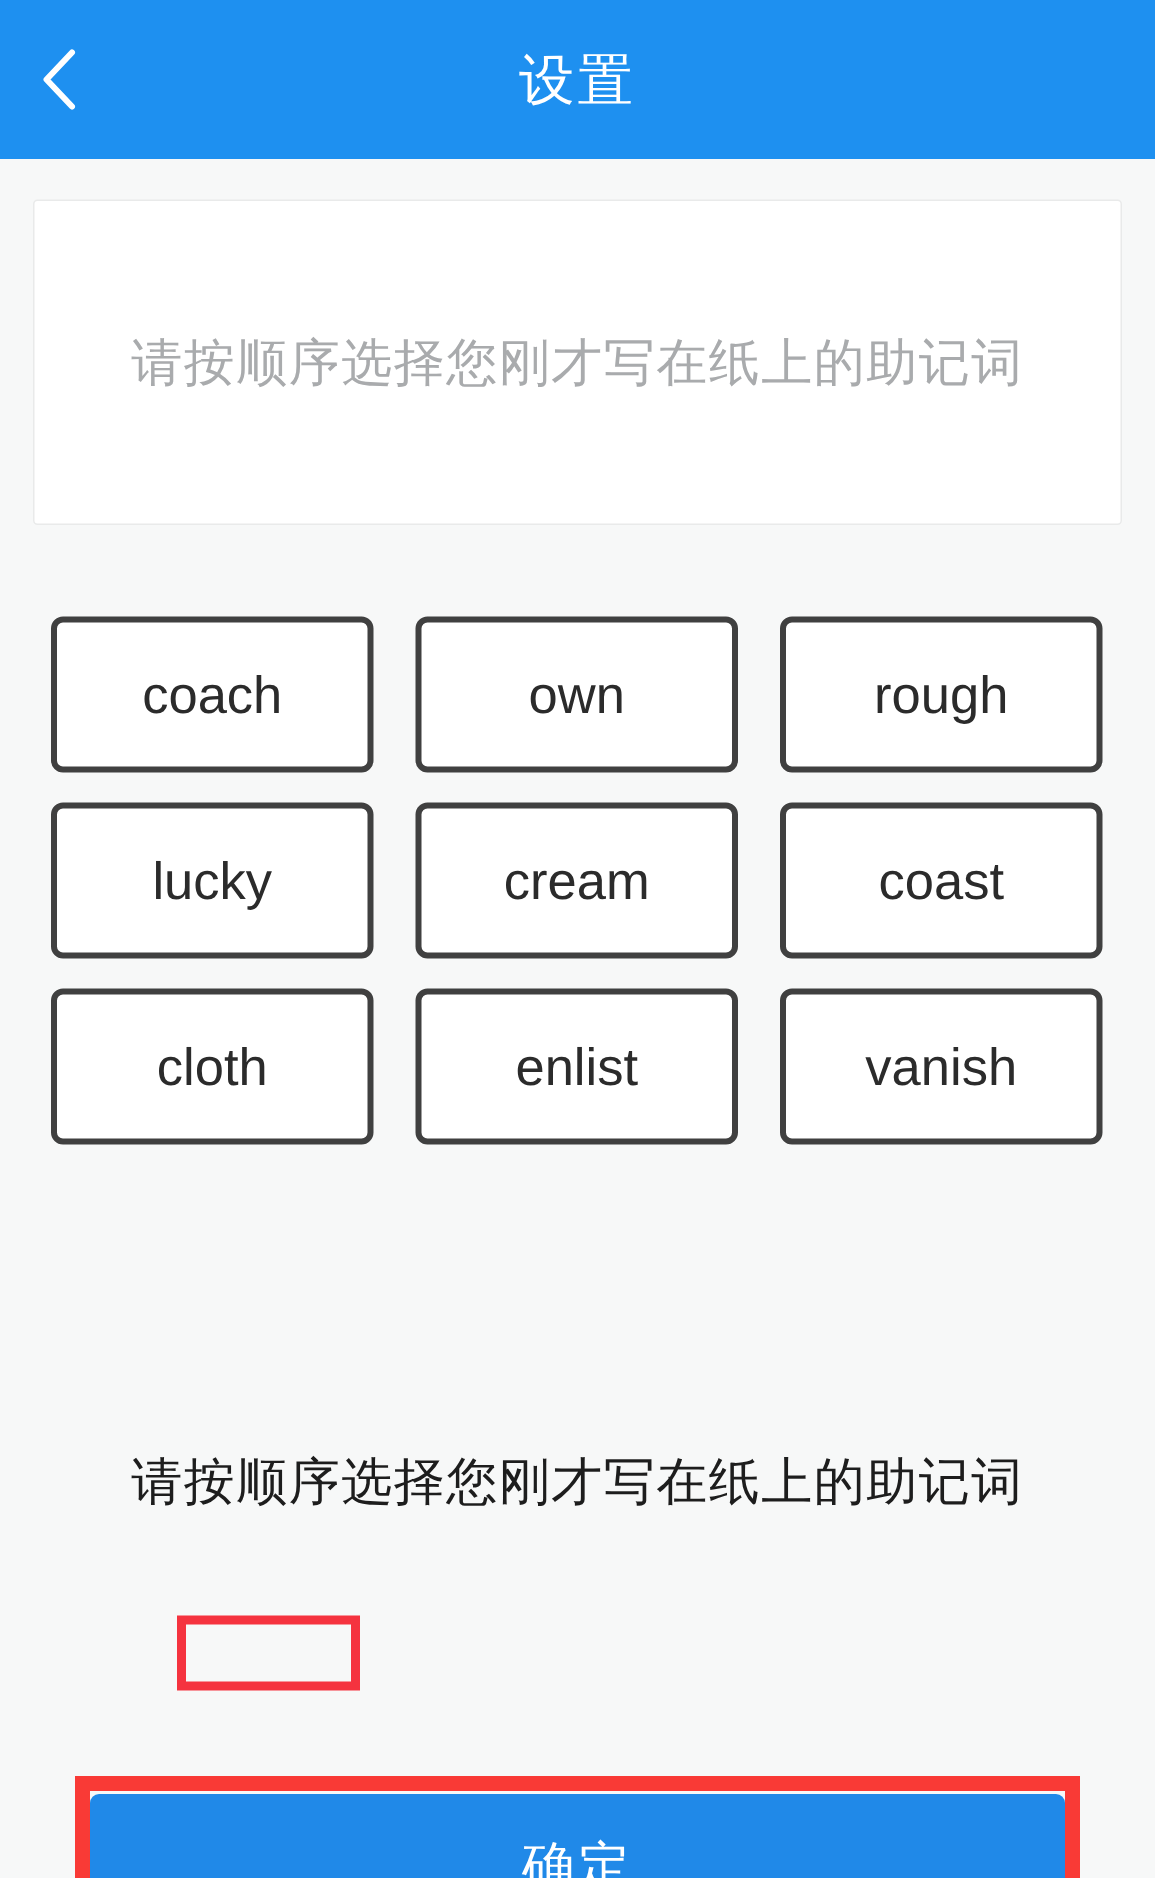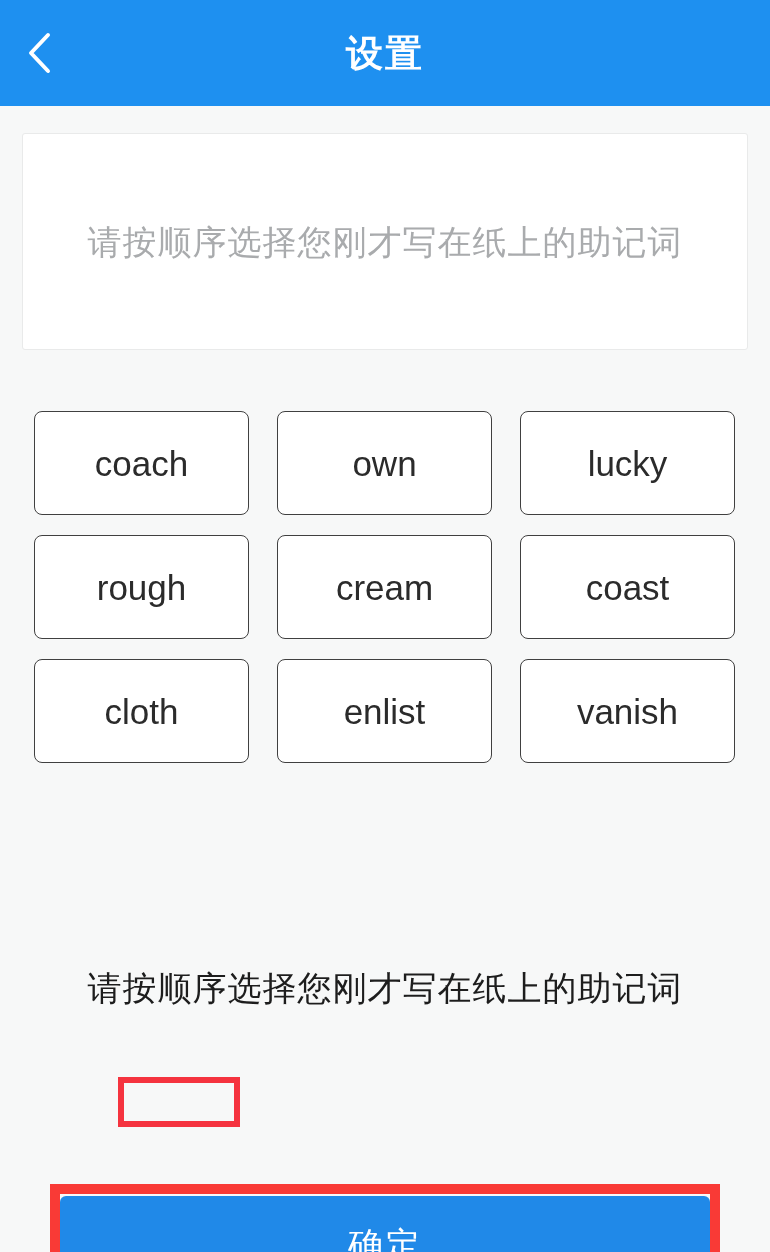--- a/index.html
+++ b/index.html
@@ -38,21 +38,21 @@
   .chevron-left {
     display: block;
     width: 26px;
     height: 44px;
   }
   .header-title {
     color: #ffffff;
     font-size: 37px;
     line-height: 1;
     letter-spacing: 2px;
-    font-weight: 700;
+    font-weight: 400;
     user-select: none;
   }
 
   
   .content {
     position: relative;
     height: 1146px;
     background: #f7f8f8;
   }
 
@@ -89,21 +89,21 @@
     width: 702px;
     display: flex;
     flex-wrap: wrap;
     gap: 20px 28px;
   }
   .word-chip {
     width: 215px;
     height: 104px;
     box-sizing: border-box;
     background: #ffffff;
-    border: 1px solid #404040;
+    border: 4px solid #404040;
     border-radius: 8px;
     display: flex;
     align-items: center;
     justify-content: center;
     cursor: pointer;
   }
   .word-chip-label {
     font-size: 35px;
     color: #2b2b2b;
     line-height: 1;
@@ -193,24 +193,24 @@
   </div>
 
   <div class="word-grid">
     <div class="word-chip">
       <span class="word-chip-label">coach</span>
     </div>
     <div class="word-chip">
       <span class="word-chip-label">own</span>
     </div>
     <div class="word-chip">
+      <span class="word-chip-label">rough</span>
+    </div>
+    <div class="word-chip">
       <span class="word-chip-label">lucky</span>
-    </div>
-    <div class="word-chip">
-      <span class="word-chip-label">rough</span>
     </div>
     <div class="word-chip">
       <span class="word-chip-label">cream</span>
     </div>
     <div class="word-chip">
       <span class="word-chip-label">coast</span>
     </div>
     <div class="word-chip">
       <span class="word-chip-label">cloth</span>
     </div>

